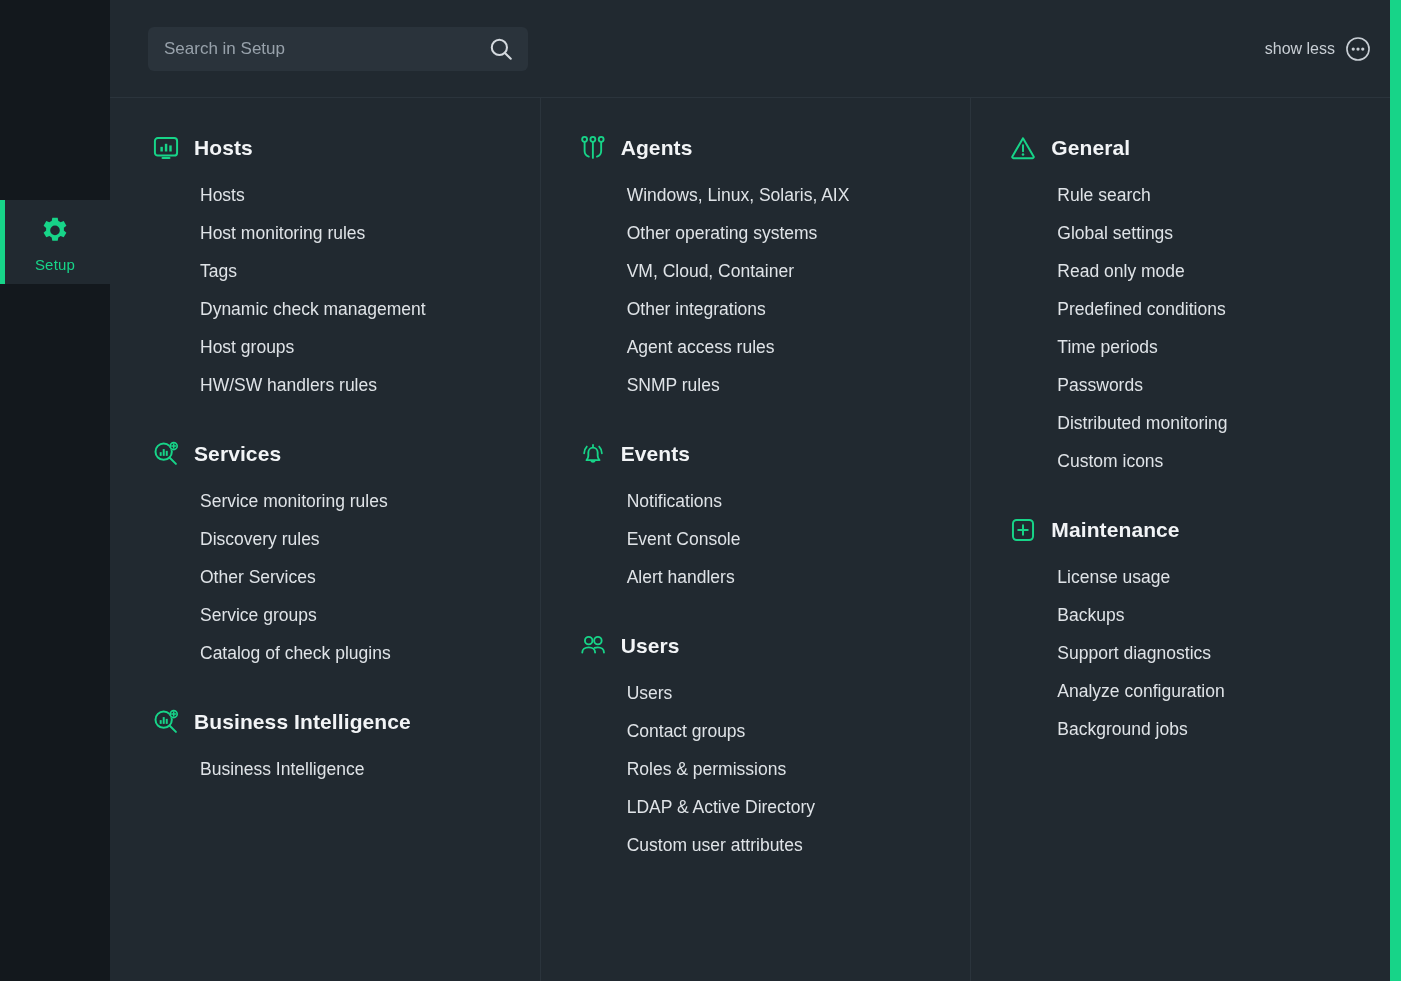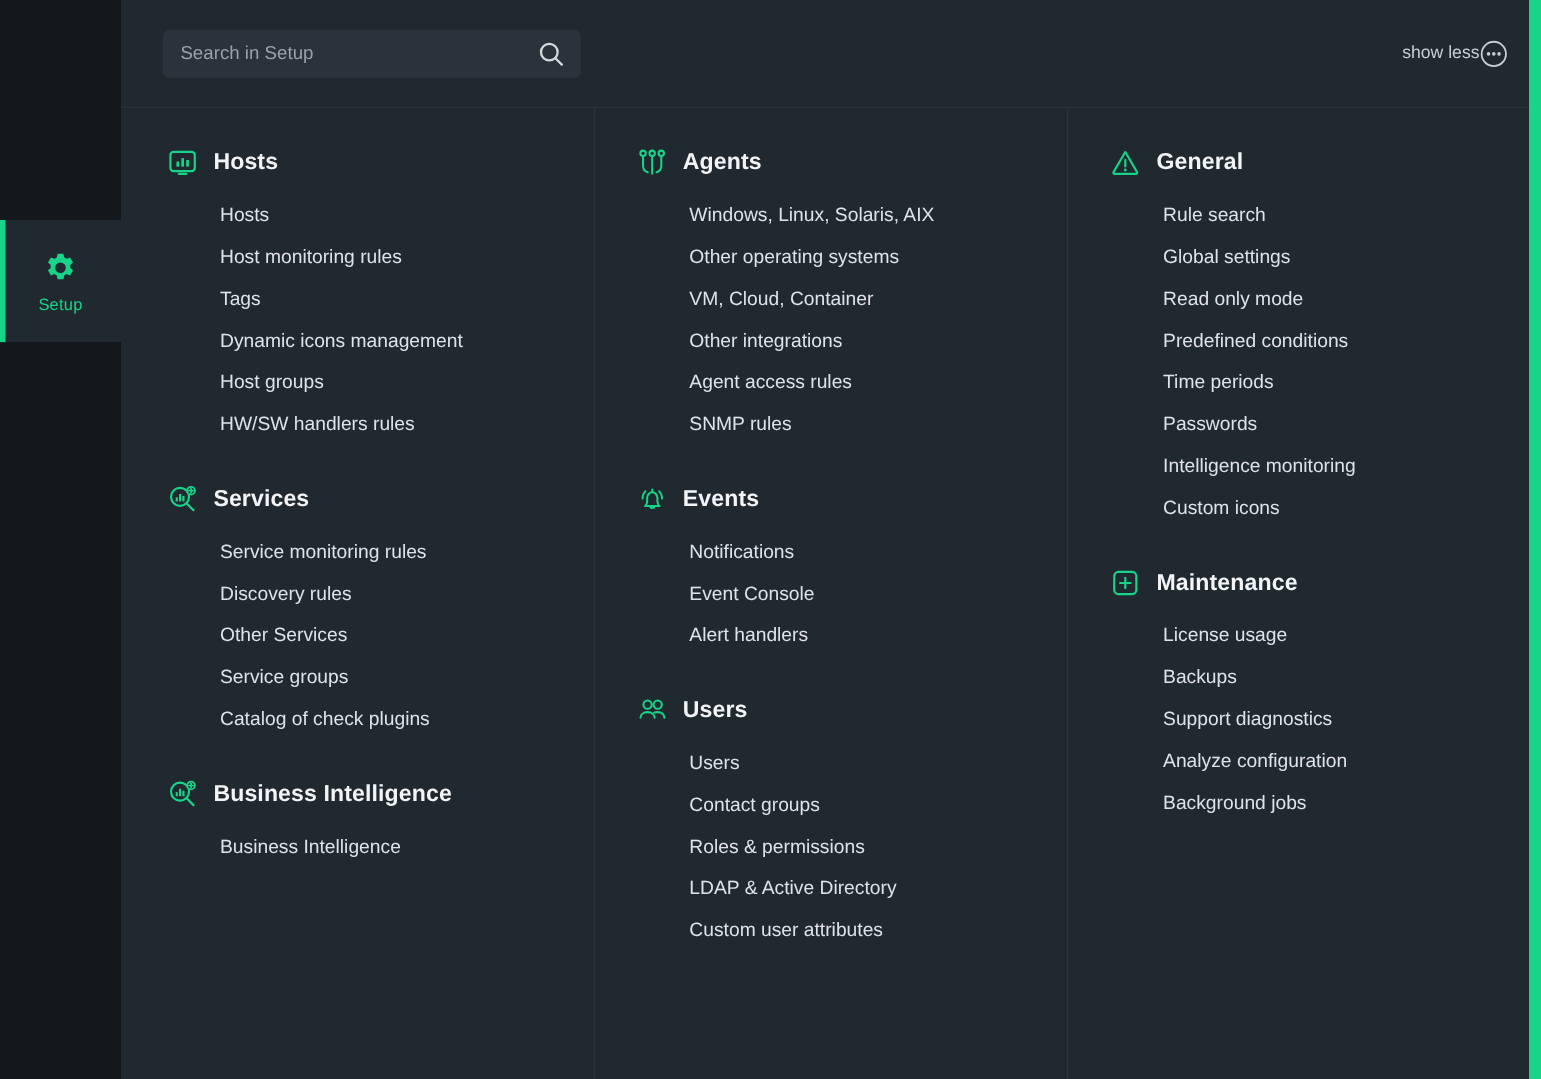--- a/index.html
+++ b/index.html
@@ -24,21 +24,21 @@
   .sidebar {
     width: 110px;
     flex: 0 0 110px;
     background: #13181d;
     position: relative;
     padding-top: 200px;
   }
 
   .sidebar-item {
     position: relative;
-    height: 111px;
+    height: 84px;
     background: #212930;
     display: flex;
     flex-direction: column;
     align-items: center;
     justify-content: center;
     gap: 10px;
     cursor: pointer;
   }
 
   .sidebar-item .accent {
@@ -100,20 +100,21 @@
     font-family: "Liberation Sans", sans-serif;
   }
   .search-input::placeholder { color: #98a2ab; }
 
   .search-icon { width: 26px; height: 26px; flex: 0 0 26px; cursor: pointer; }
 
   .topbar-right {
     margin-left: auto;
     display: flex;
     align-items: center;
+    gap: 10px;
     cursor: pointer;
   }
   .show-less-label {
     font-size: 16px;
     color: #c8ced4;
   }
   .dots-icon { width: 26px; height: 26px; }
 
   
   .columns {
@@ -239,21 +240,21 @@
                   <rect x="14.8" y="9.8" width="2.1" height="5.2" fill="#17d488"></rect>
                   <line x1="9" y1="20.6" x2="15" y2="20.6" stroke="#17d488" stroke-width="1.7" stroke-linecap="round"></line>
                 </svg>
               </span>
               <span class="group-title">Hosts</span>
             </div>
             <ul class="group-list">
               <li>Hosts</li>
               <li>Host monitoring rules</li>
               <li>Tags</li>
-              <li>Dynamic icons management</li>
+              <li>Dynamic check management</li>
               <li>Host groups</li>
               <li>HW/SW handlers rules</li>
             </ul>
           </div>
 
           <div class="group">
             <div class="group-head">
               <span class="group-icon">
                 <svg viewBox="0 0 24 24" width="28" height="28">
                   <circle cx="10" cy="10" r="7" fill="none" stroke="#17d488" stroke-width="1.7"></circle>
@@ -388,21 +389,21 @@
               </span>
               <span class="group-title">General</span>
             </div>
             <ul class="group-list">
               <li>Rule search</li>
               <li>Global settings</li>
               <li>Read only mode</li>
               <li>Predefined conditions</li>
               <li>Time periods</li>
               <li>Passwords</li>
-              <li>Intelligence monitoring</li>
+              <li>Distributed monitoring</li>
               <li>Custom icons</li>
             </ul>
           </div>
 
           <div class="group">
             <div class="group-head">
               <span class="group-icon">
                 <svg viewBox="0 0 24 24" width="28" height="28">
                   <rect x="3.4" y="3.4" width="17.2" height="17.2" rx="3.2" fill="none" stroke="#17d488" stroke-width="1.7"></rect>
                   <line x1="12" y1="7.9" x2="12" y2="16.1" stroke="#17d488" stroke-width="1.7" stroke-linecap="round"></line>

